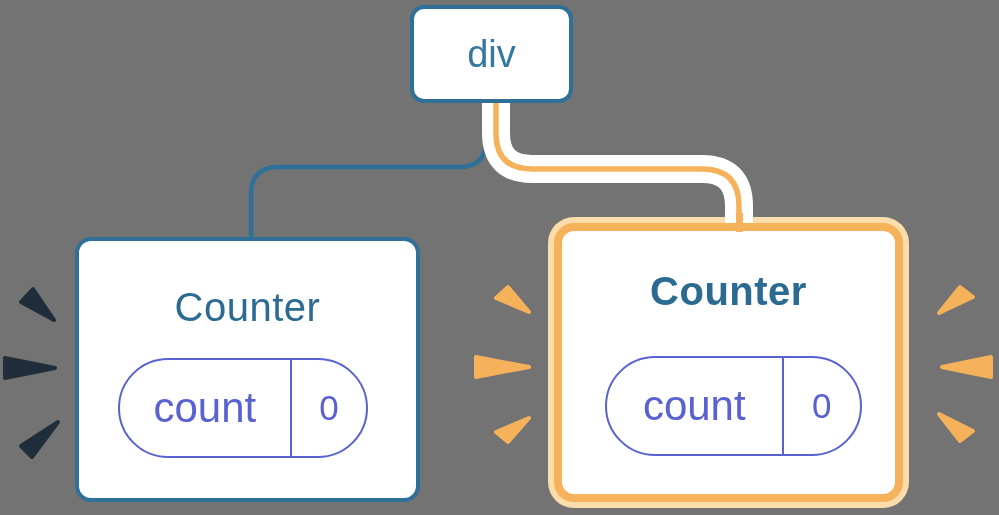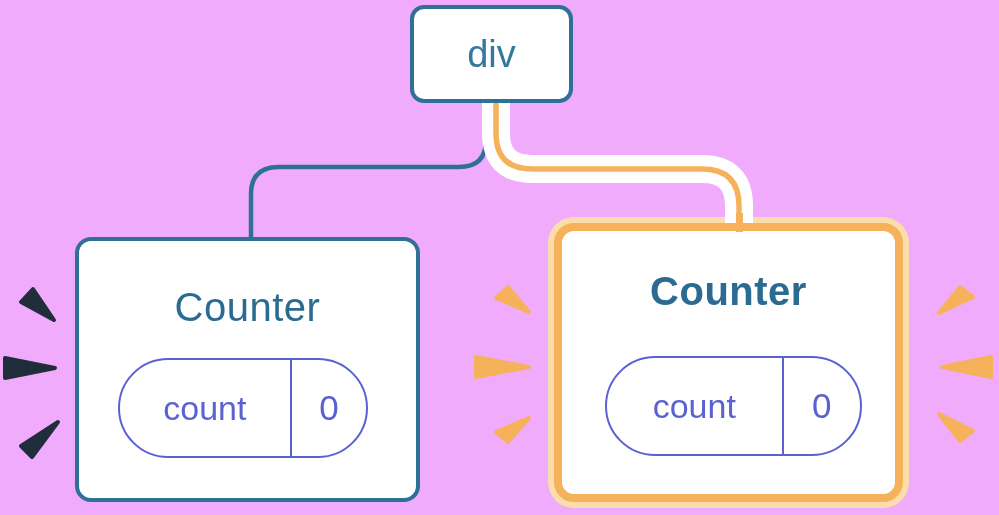--- a/index.html
+++ b/index.html
@@ -1,17 +1,17 @@
 <!DOCTYPE html>
 <html><head>
 <meta charset="utf-8">
 <style>
   html,body{margin:0;padding:0;background:#fff;}
   #stage{
-    position:relative;width:999px;height:515px;background:#f0abfc;
+    position:relative;width:999px;height:515px;background:#737373;
     font-family:"Liberation Sans", sans-serif;overflow:hidden;
   }
   svg.layer{position:absolute;left:0;top:0;z-index:1;}
 
   
   .root-node{
     position:absolute;left:410px;top:5px;width:163px;height:98px;
     box-sizing:border-box;background:#fff;border:4px solid #2e7097;
     border-radius:14px;display:flex;align-items:center;justify-content:center;
     z-index:2;
@@ -44,21 +44,21 @@
   
   .pill{
     position:absolute;box-sizing:border-box;height:100px;
     border:2px solid #5a62d2;border-radius:60px;background:#fff;
     display:flex;align-items:stretch;z-index:3;
   }
   .pill-left{left:39px;top:117px;width:250px;}
   .pill-right{left:57px;top:139px;width:257px;}
   .pill .key{
     flex:0 0 69%;display:flex;align-items:center;justify-content:center;
-    font-size:34px;color:#5a62d2;
+    font-size:42px;color:#5a62d2;
   }
   .pill .divider{width:0;border-left:2px solid #5a62d2;}
   .pill .value{
     flex:1;display:flex;align-items:center;justify-content:center;
     font-size:35px;color:#5a62d2;
   }
 
   
   .patch-casing{position:absolute;left:725px;top:213px;width:28px;height:10px;background:#fff;z-index:3;}
   .patch-core{position:absolute;left:736px;top:213px;width:7px;height:19px;background:#f6b25a;z-index:3;}

